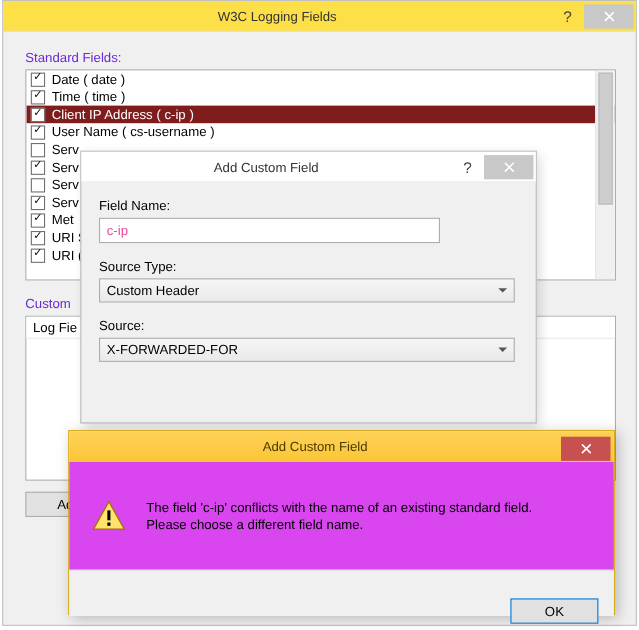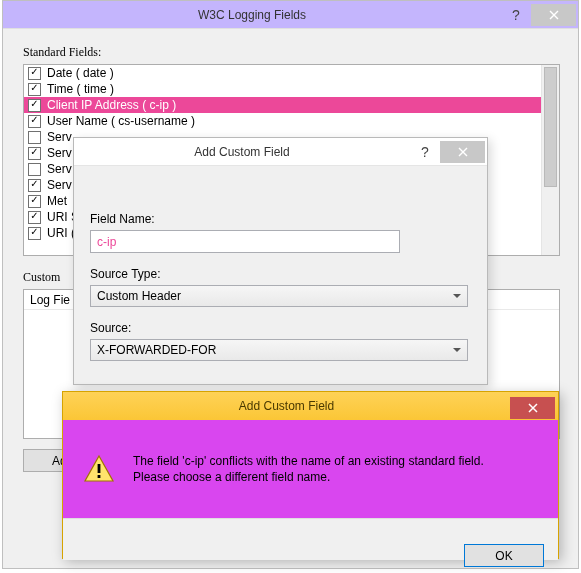--- a/index.html
+++ b/index.html
@@ -1,50 +1,50 @@
 <!DOCTYPE html>
 <html><head>
 <meta charset="utf-8">
 <style>
 * { box-sizing: border-box; margin: 0; padding: 0; font-family: "Segoe UI", Tahoma, sans-serif; font-size: 12px; }
 
 body { width: 581px; height: 573px; position: relative; background: #fff; overflow: hidden; }
 
 
 .main-window { position: absolute; width: 577px; height: 569px; top: 0; left: 2px; border: 1px solid #bfbfbf; background: #f0f0f0; }
-.main-titlebar { height: 28px; background: #c4b5fd; border-bottom: 1px solid #e0e0e0; display: flex; align-items: center; position: relative; }
+.main-titlebar { height: 28px; background: #fde047; border-bottom: 1px solid #e0e0e0; display: flex; align-items: center; position: relative; }
 .main-title { flex: 1; text-align: center; color: #333; }
 .help-btn { width: 30px; height: 22px; display: flex; align-items: center; justify-content: center; color: #444; font-size: 14px; cursor: pointer; }
 .close-main { width: 45px; height: 22px; margin-right: 2px; background: #c8c8c8; color: #fff; display: flex; align-items: center; justify-content: center; }
 
 .main-body { padding: 16px 20px; }
-.section-label { color: #000000; margin-bottom: 4px; font-family: Liberation Serif, serif; }
+.section-label { color: #6d28d9; margin-bottom: 4px; }
 
 .fields-box { width: 537px; height: 192px; border: 1px solid #adadad; background: #fff; position: relative; overflow: hidden; }
 .fields-scroll { position: absolute; right: 0; top: 0; width: 18px; height: 100%; background: #f0f0f0; border-left: 1px solid #e5e5e5; }
 .fields-scroll .thumb { position: absolute; left: 2px; right: 2px; top: 2px; height: 120px; background: #cdcdcd; border: 1px solid #b9b9b9; }
 
 .field-row { height: 16px; display: flex; align-items: center; padding-left: 4px; font-size: 12px; color: #000; }
-.field-row.selected { background: #ec4899; color: #fff; }
+.field-row.selected { background: #7f1d1d; color: #fff; }
 .chk { width: 13px; height: 13px; border: 1px solid #707070; background: #fff; margin-right: 6px; display: inline-flex; align-items: center; justify-content: center; font-size: 10px; line-height: 1; }
 .chk.checked::after { content: "✓"; color: #000; font-size: 10px; position: relative; top: -1px; }
 
 .custom-label { margin-top: 14px; }
 .custom-box { width: 537px; height: 150px; border: 1px solid #adadad; background: #fff; margin-top: 4px; }
 .custom-header { height: 20px; border-bottom: 1px solid #e9e9e9; padding-left: 6px; display: flex; align-items: center; background: #fff; color: #000; }
 
 .btn-row { margin-top: 10px; }
 .btn { height: 23px; border: 1px solid #adadad; background: #e1e1e1; padding: 0 28px; display: inline-flex; align-items: center; cursor: pointer; }
 
 
 .add-dialog { position: absolute; left: 73px; top: 137px; width: 415px; height: 248px; border: 1px solid #b9b9b9; background: #f0f0f0; box-shadow: 3px 3px 10px rgba(0,0,0,0.15); }
 .add-titlebar { height: 28px; background: #fff; border-bottom: 1px solid #e5e5e5; display: flex; align-items: center; }
 .add-title { flex: 1; text-align: center; color: #333; }
 .add-close { width: 45px; height: 22px; margin-right: 2px; background: #c8c8c8; color: #fff; display: flex; align-items: center; justify-content: center; }
-.add-body { padding: 14px 16px; margin-top: 32px; }
+.add-body { padding: 14px 16px; }
 .form-label { color: #000; margin-bottom: 4px; }
 .txt-input { width: 310px; height: 23px; border: 1px solid #abadb3; background: #fff; padding: 0 6px; color: #ec4899; display: flex; align-items: center; }
 .dropdown { width: 378px; height: 22px; border: 1px solid #abadb3; background: linear-gradient(#f6f6f6,#e9e9e9); display: flex; align-items: center; padding: 0 6px; justify-content: space-between; cursor: pointer; }
 .dropdown .caret { width: 0; height: 0; border-left: 4px solid transparent; border-right: 4px solid transparent; border-top: 4px solid #555; }
 .form-gap { height: 14px; }
 
 
 .warn-dialog { position: absolute; left: 62px; top: 391px; width: 497px; height: 168px; border: 1px solid #d6a300; box-shadow: 3px 3px 12px rgba(0,0,0,0.25); }
 .warn-titlebar { height: 28px; background: linear-gradient(#fed257,#fbc636); display: flex; align-items: center; }
 .warn-title { flex: 1; text-align: center; color: #4a3900; }

